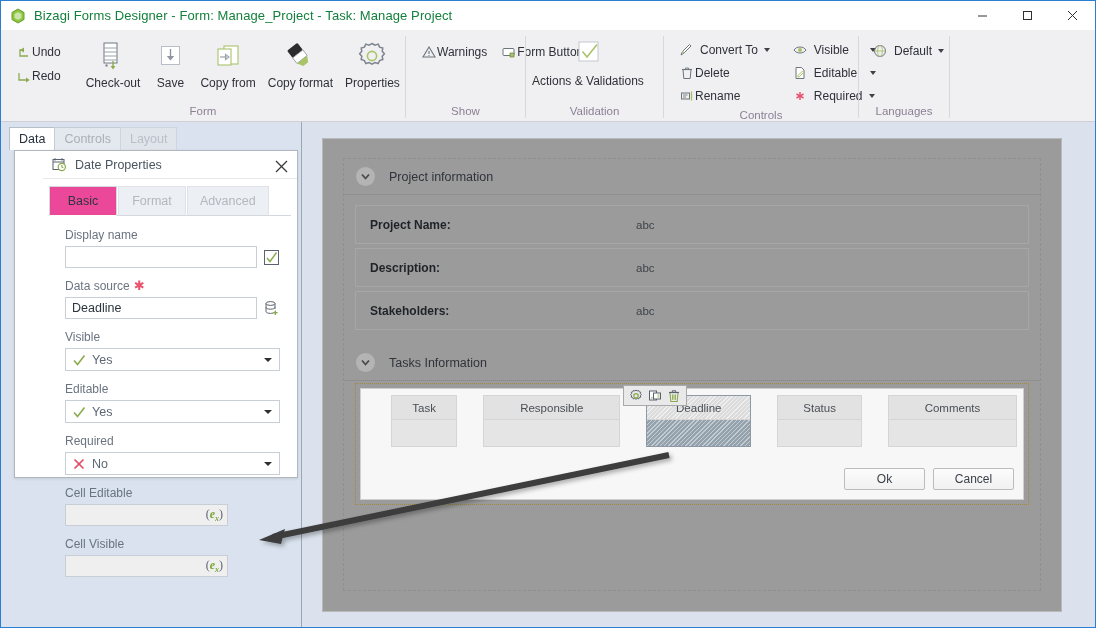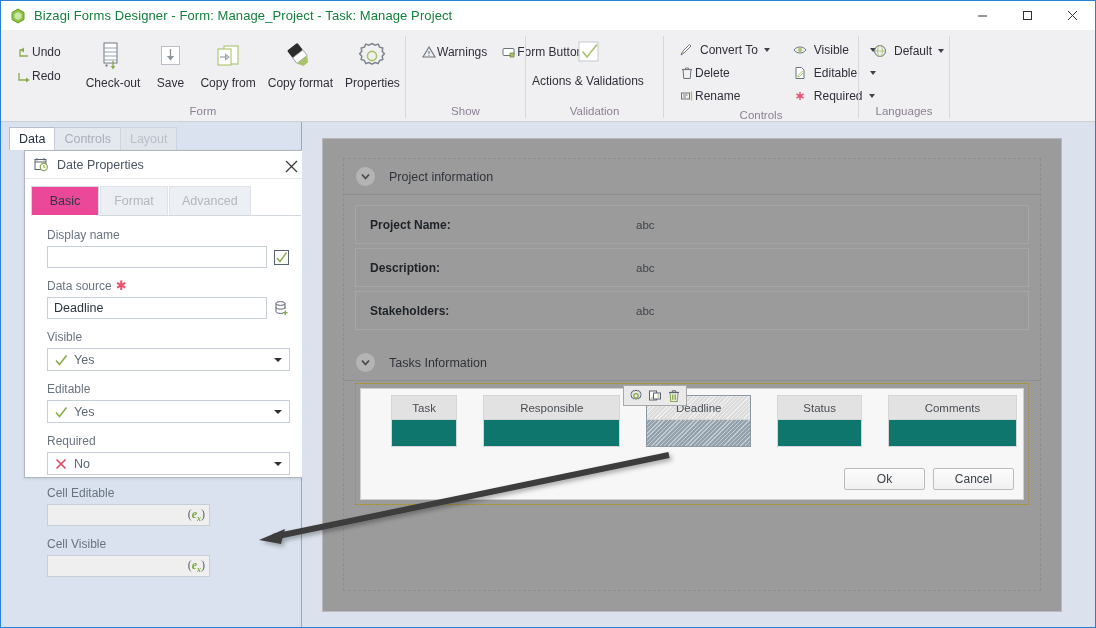--- a/index.html
+++ b/index.html
@@ -87,23 +87,24 @@
   .tabstrip { position: absolute; left: 8px; top: 5px; height: 23px; display: flex; }
   .ptab {
     height: 23px; padding: 0 9px; display: flex; align-items: center;
     font-size: 12.5px; color: #a9afb8; background: #e4e9f0;
     border: 1px solid #c6ccd6; border-bottom: none; margin-right: -1px;
   }
   .ptab.active { background: #ffffff; color: #26303c; border-color: #b6bec9; }
   .ptab.dim { background: #e0e5ec; color: #b9bfc8; border-color: #cfd5de; }
 
   .dialog {
-    position: absolute; left: 23px; top: 28px; width: 284px; height: 328px;
+    position: absolute; left: 13px; top: 28px; width: 284px; height: 328px;
     background: #ffffff; border: 1px solid #b0b7c0;
     box-shadow: 0 1px 3px rgba(0,0,0,0.10);
+    padding-left: 28px;
   }
   .dlg-head {
     height: 28px; display: flex; align-items: center;
     border-bottom: 1px solid #e6e8ec; padding-left: 9px;
   }
   .dlg-title { font-size: 12.5px; color: #4a5560; margin-left: 8px; }
   .dlg-close {
     position: absolute; right: 6px; top: 5px; width: 20px; height: 20px;
     display: flex; align-items: center; justify-content: center; color: #3a3a3a;
   }
@@ -180,21 +181,21 @@
   
   .gridwrap {
     position: absolute; left: 11px; right: 11px; top: 38px; height: 122px;
     border: 1px dotted #a08b3a; padding: 4px;
   }
   .grid {
     width: 100%; height: 100%; background: #f7f7f7; border: 1px solid #cfcfcf;
     position: relative;
   }
   .gcols { display: flex; padding: 6px 6px 0 6px; gap: 2px; }
-  .gcol { border: 1px solid #d5d5d5; background: #0f766e; margin-left: 24px; }
+  .gcol { border: 1px solid #d5d5d5; background: #e5e5e5; margin-left: 24px; }
   .gcol .gh {
     height: 24px; background: #e2e2e2; border-bottom: 1px solid #d5d5d5;
     display: flex; align-items: center; justify-content: center;
     font-size: 11.5px; color: #4a4f55;
   }
   .gcol .gb { height: 26px; }
   .gcol.sel { border-color: #8d9aa6; }
   .gcol.sel .gh {
     background:
       repeating-linear-gradient(135deg, rgba(255,255,255,.55) 0 1px, rgba(0,0,0,0) 1px 3px),

